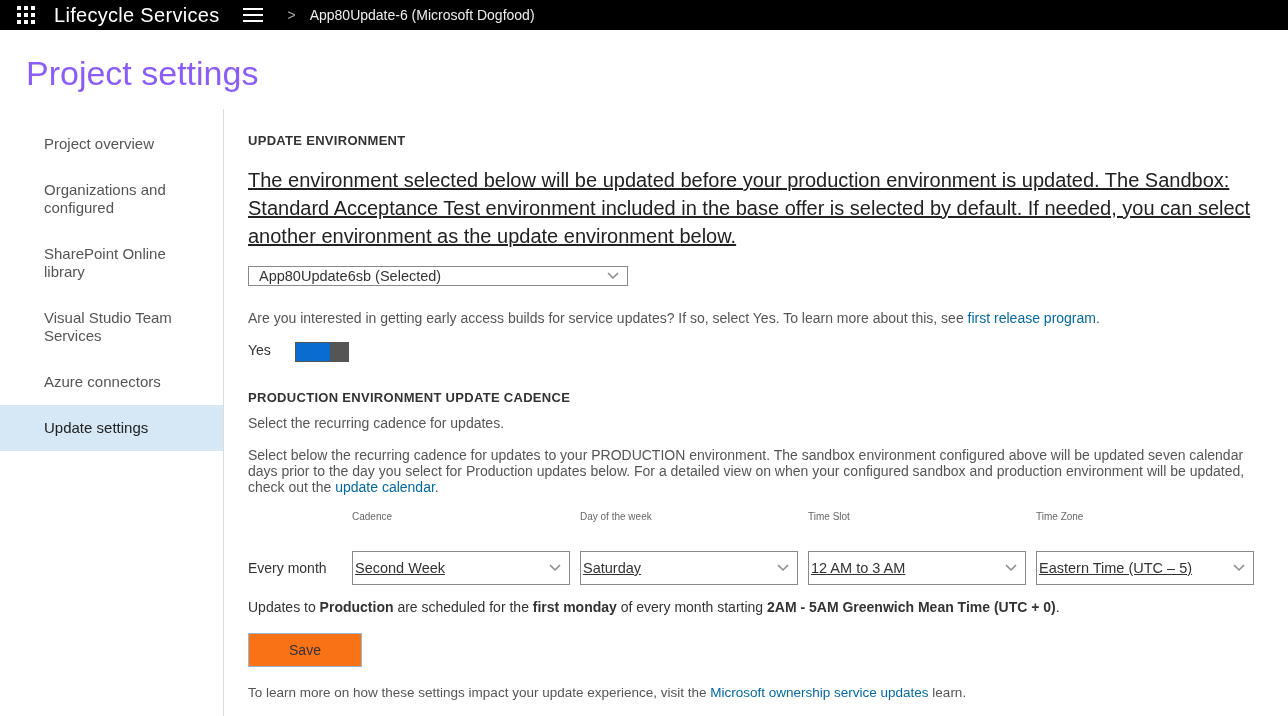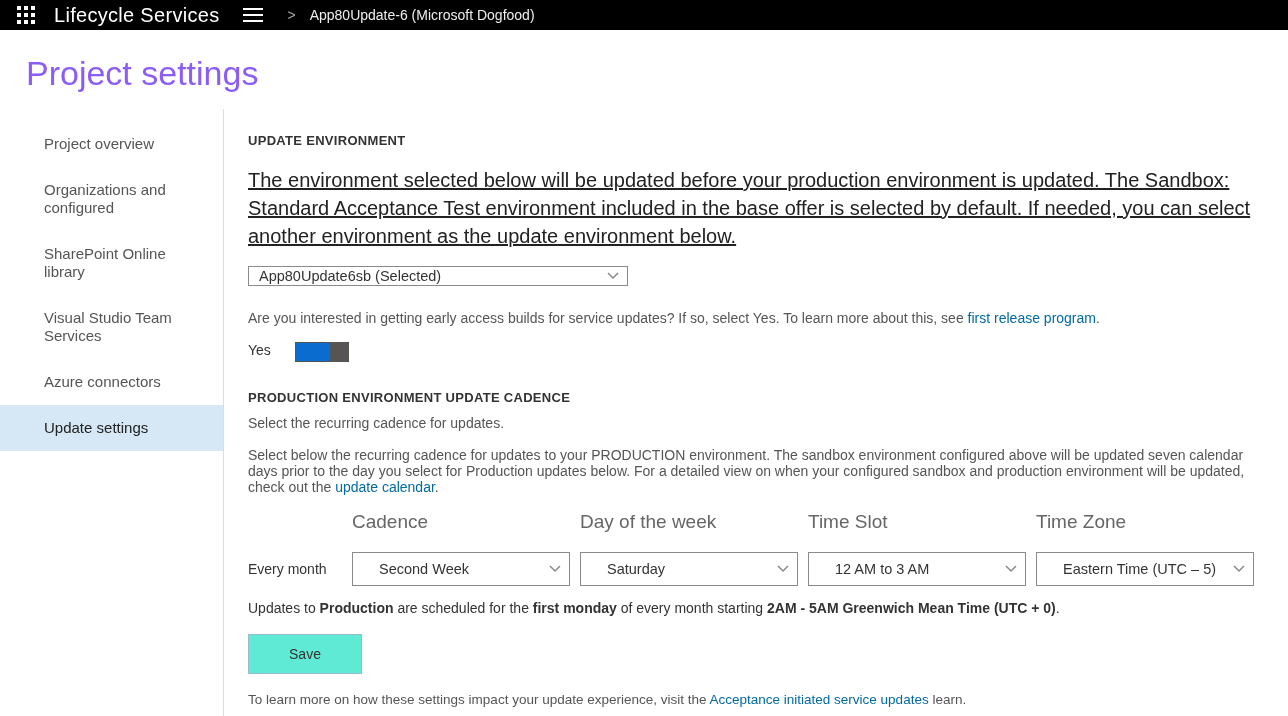--- a/index.html
+++ b/index.html
@@ -154,34 +154,35 @@
     }
     .cadence-spacer {
       width: 104px;
     }
     .cad-col {
       width: 218px;
       margin-right: 10px;
     }
     .cad-col-label {
       color: #666;
-      font-size: 19px;
-      margin-bottom: 5px;
+      font-size: 10px;
+      margin-bottom: 15px;
     }
     .cad-dropdown {
       height: 34px;
       border: 1px solid #8a8a8a;
-      padding: 0 28px 0 26px;
+      padding: 0 28px 0 2px;
       font-size: 14.5px;
       color: #333;
       background: #fff;
       position: relative;
       display: flex;
       align-items: center;
       cursor: pointer;
+      text-decoration: underline;
     }
     .cad-dropdown .chev {
       position: absolute;
       right: 8px;
       top: 50%;
       transform: translateY(-50%);
     }
     .cadence-lead {
       width: 104px;
       font-size: 14px;
@@ -191,22 +192,22 @@
     }
     .schedule-summary {
       font-size: 14px;
       color: #333;
       margin-top: 14px;
       margin-bottom: 18px;
     }
     .bold { font-weight: 700; }
     .save-btn {
       width: 114px;
-      height: 40px;
-      background: #5eead4;
+      height: 34px;
+      background: #f97316;
       border: 1px solid #9ab9d0;
       font-size: 14px;
       color: #333;
       cursor: pointer;
     }
     .footer-note {
       font-size: 13.5px;
       color: #555;
       margin-top: 18px;
     }
@@ -345,17 +346,17 @@
       </div>
     </div>
 
     <div class="schedule-summary">
       <span>Updates to </span><span class="bold">Production</span><span> are scheduled for the </span><span class="bold">first monday</span><span> of every month starting </span><span class="bold">2AM - 5AM Greenwich Mean Time (UTC + 0)</span><span>.</span>
     </div>
 
     <button class="save-btn">Save</button>
 
     <div class="footer-note">
-      <span>To learn more on how these settings impact your update experience, visit the </span><span class="link">Acceptance initiated service updates</span><span> learn.</span>
+      <span>To learn more on how these settings impact your update experience, visit the </span><span class="link">Microsoft ownership service updates</span><span> learn.</span>
     </div>
 
   </div>
 </div>
 
 </body></html>

